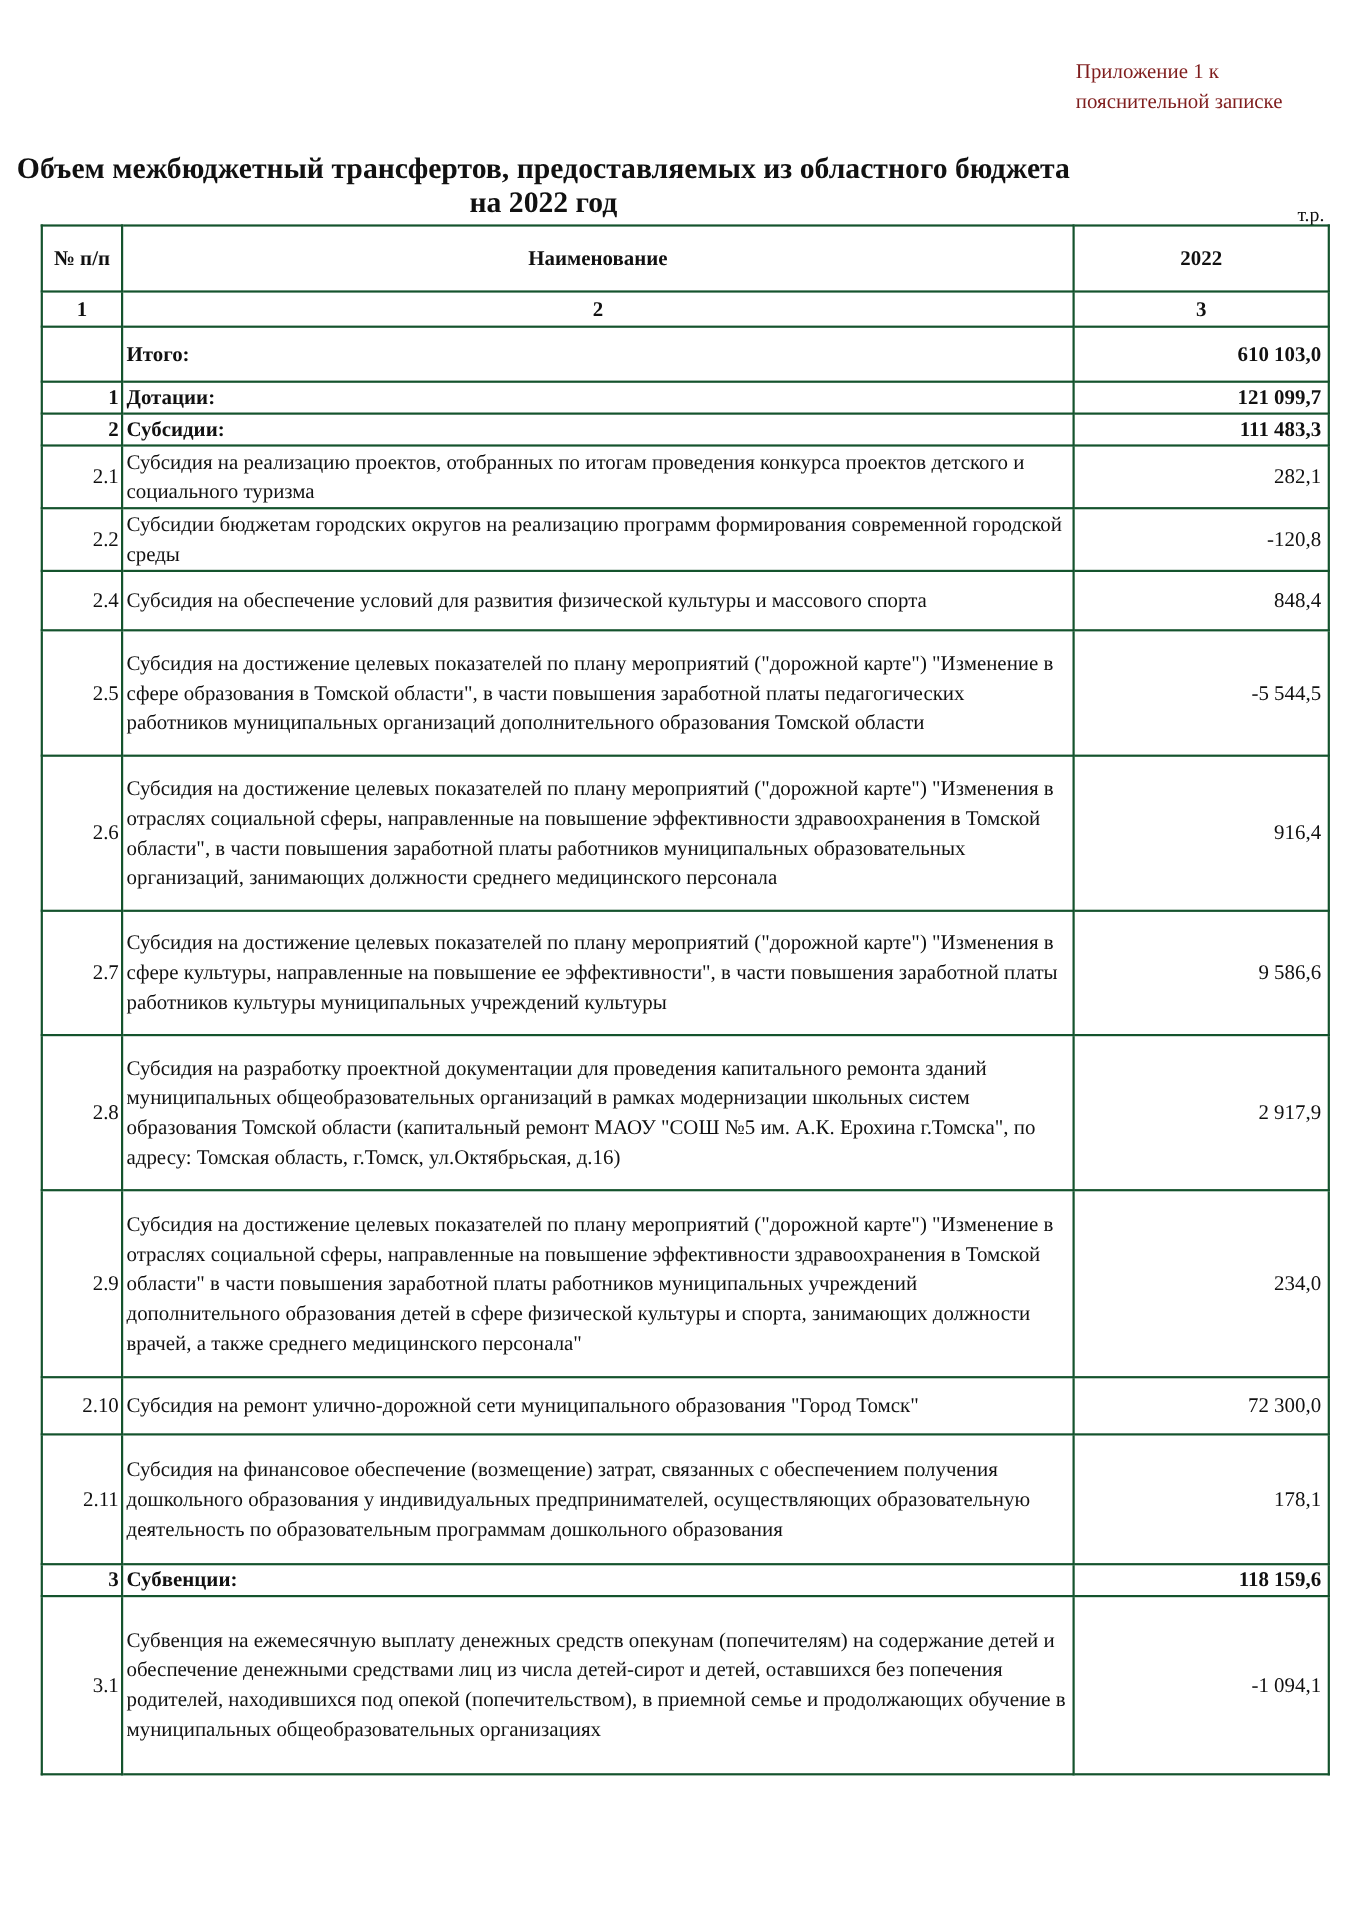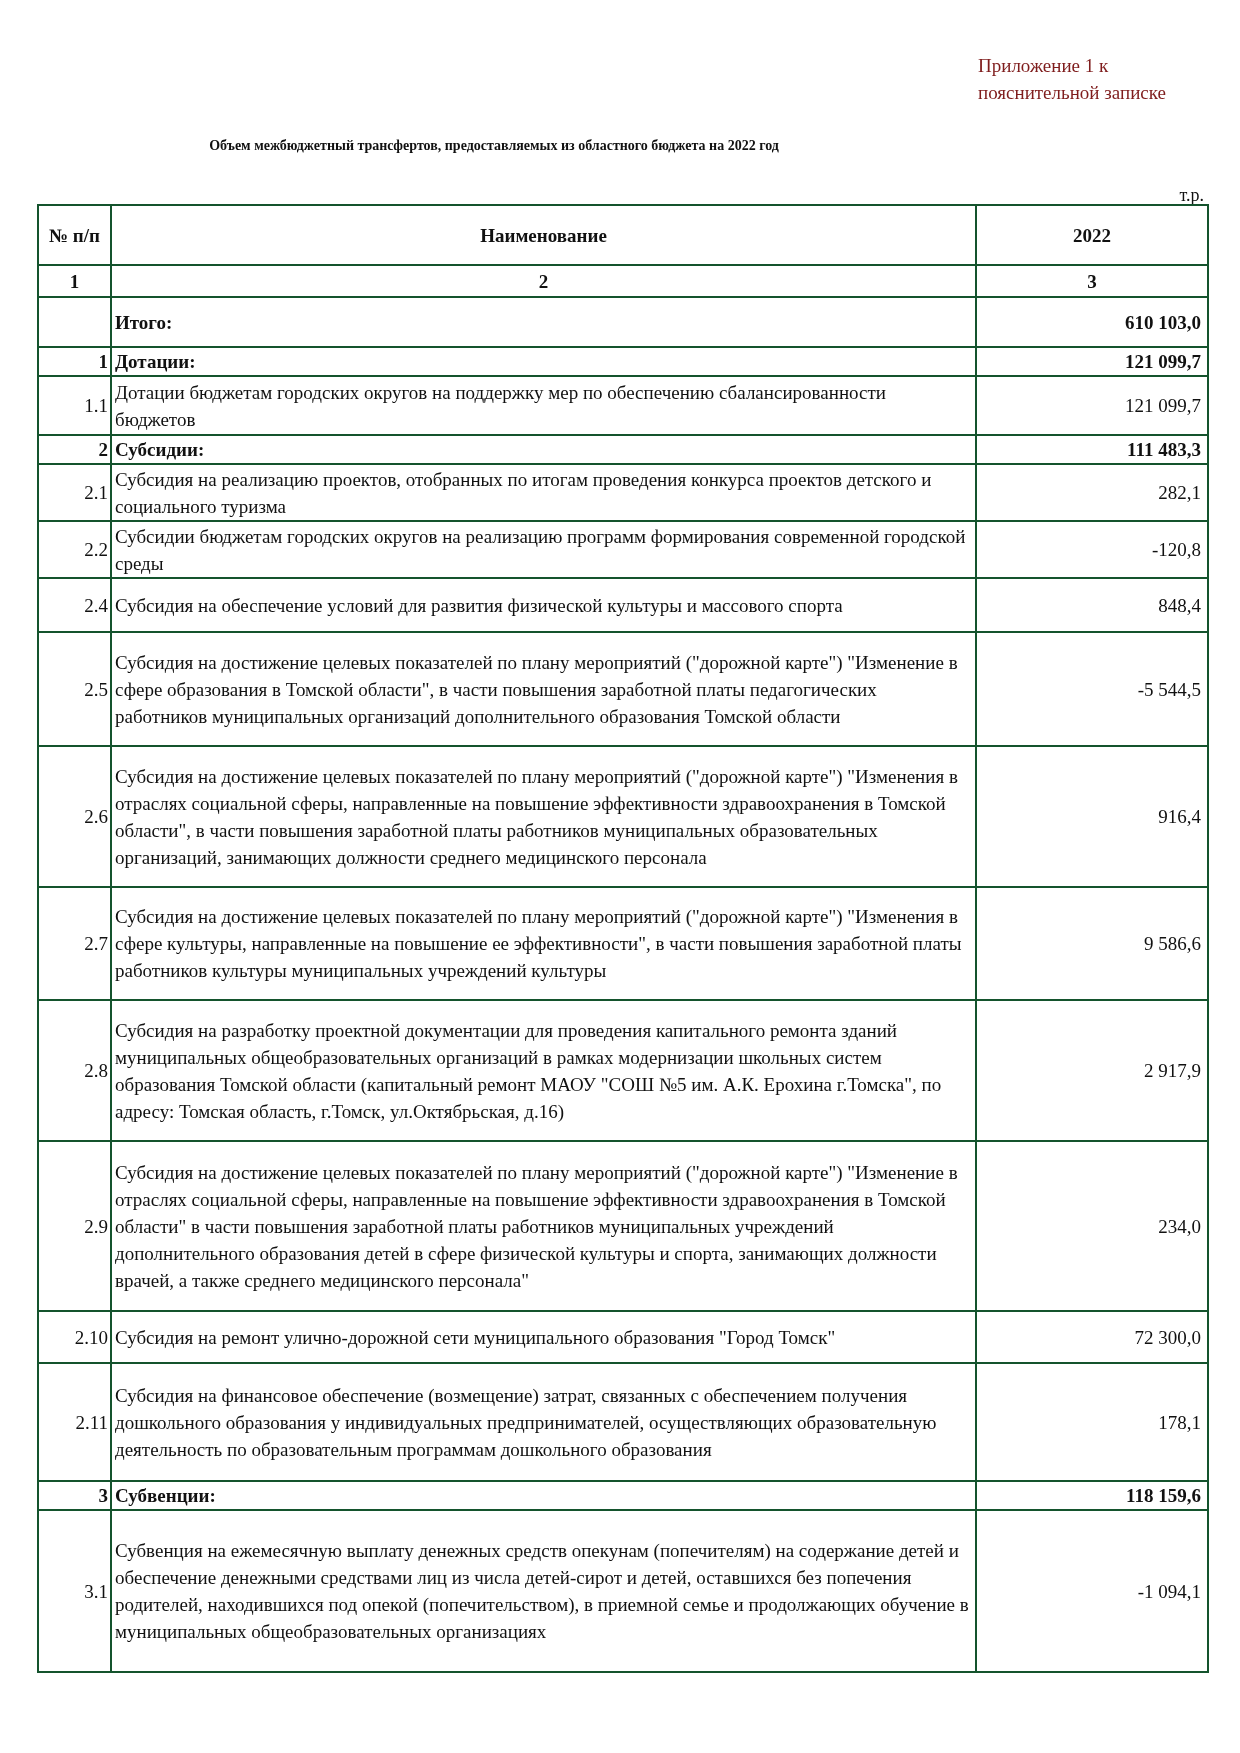--- a/index.html
+++ b/index.html
@@ -1,20 +1,20 @@
 <!DOCTYPE html>
 <html><head>
 <meta charset="utf-8">
 <style>
   html, body { margin:0; padding:0; background:#ffffff; }
   body { width:1240px; height:1753px; position:relative; overflow:hidden;
          font-family:"Liberation Serif", "DejaVu Serif", serif; color:#111; }
   .annex { position:absolute; left:978px; top:52px; font-size:19px; line-height:27px; color:#7f1d1d; }
   .title { position:absolute; left:0; width:988px; top:138px; text-align:center;
-           font-size:14px; font-weight:bold; }
+           font-size:27px; font-weight:bold; }
   .unit { position:absolute; right:36px; top:185px; font-size:18px; }
   table { position:absolute; left:37px; top:204px; width:1170px; border-collapse:collapse;
           table-layout:fixed; font-size:19px; }
   td, th { border:2px solid #14532d; padding:0 4px; vertical-align:middle; line-height:27px; }
   col.c1 { width:73px; } col.c2 { width:865px; } col.c3 { width:232px; }
   th { font-weight:bold; text-align:center; height:58px; }
   tr.numrow td { font-weight:bold; text-align:center; height:30px; }
   td.no { text-align:right; padding-right:2px; }
   td.val { text-align:right; padding-right:6px; }
   tr.bold td { font-weight:bold; }
@@ -52,25 +52,20 @@
     </tr>
   <tr class="bold">
         <td class="no" style="height: 48px;"></td>
         <td class="name" style="height: 48px; vertical-align: middle;">Итого:</td>
         <td class="val" style="height: 48px;">610 103,0</td>
       </tr>
       <tr class="bold">
         <td class="no" style="height: 24px;">1</td>
         <td class="name" style="height: 24px;">Дотации:</td>
         <td class="val" style="height: 24px;">121 099,7</td>
-      </tr>
-      <tr>
-        <td class="no" style="height: 57px;">1.1</td>
-        <td class="name" style="height: 57px;">Дотации бюджетам городских округов на поддержку мер по обеспечению сбалансированности бюджетов</td>
-        <td class="val" style="height: 57px;">121 099,7</td>
       </tr>
       <tr class="bold">
         <td class="no" style="height: 24px;">2</td>
         <td class="name" style="height: 24px;">Субсидии:</td>
         <td class="val" style="height: 24px;">111 483,3</td>
       </tr>
       <tr>
         <td class="no" style="height: 55px;">2.1</td>
         <td class="name" style="height: 55px;">Субсидия на реализацию проектов, отобранных по итогам проведения конкурса проектов детского и социального туризма</td>
         <td class="val" style="height: 55px;">282,1</td>

